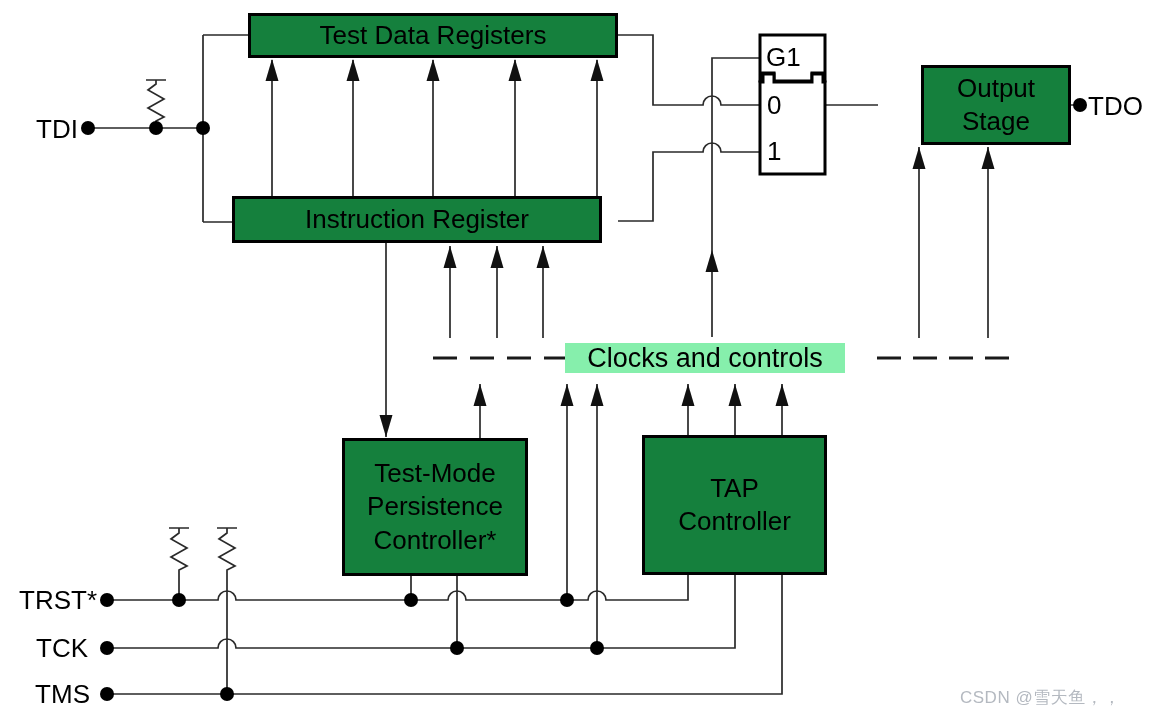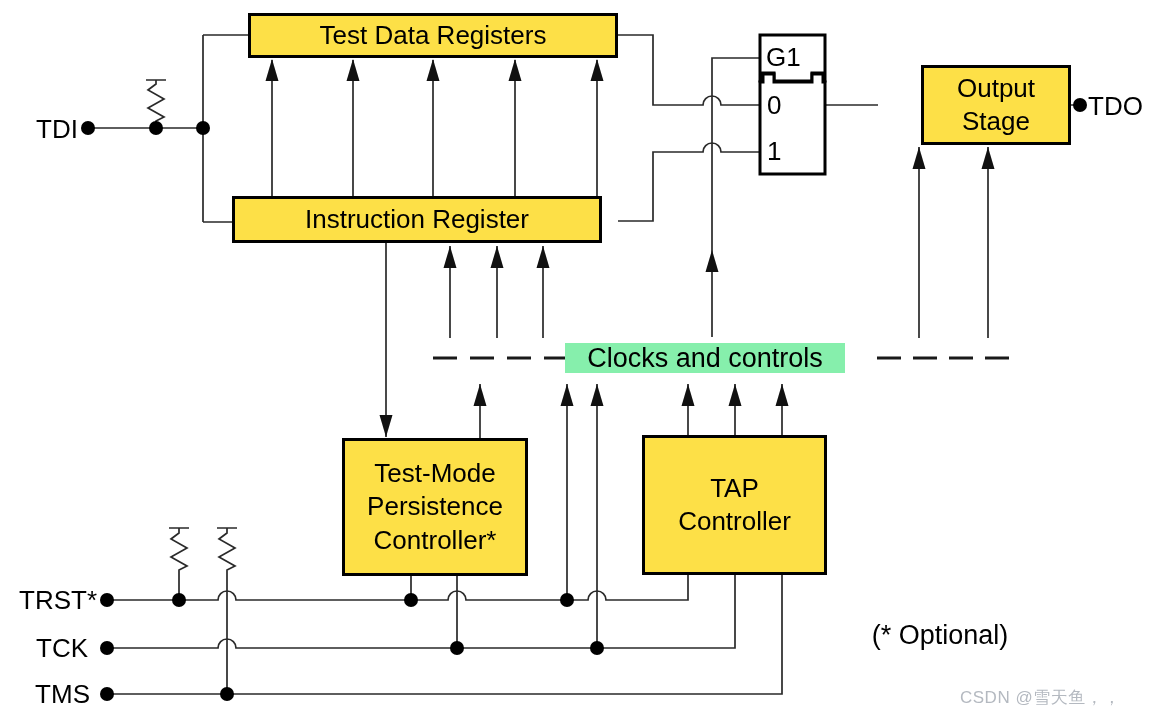--- a/index.html
+++ b/index.html
@@ -3,21 +3,21 @@
 <meta charset="utf-8">
 <style>
   html,body{margin:0;padding:0;background:#ffffff;}
   .stage{
     position:relative;width:1166px;height:712px;background:#ffffff;
     font-family:"Liberation Sans","DejaVu Sans",sans-serif;color:#000;
     overflow:hidden;
   }
   .wires{position:absolute;left:0;top:0;}
   .block{
-    position:absolute;box-sizing:border-box;border:3px solid #000;background:#fde047;
+    position:absolute;box-sizing:border-box;border:3px solid #000;background:#15803d;
     display:flex;align-items:center;justify-content:center;text-align:center;
     font-size:26px;line-height:1.27;white-space:pre-line;
   }
   .decode-label{
     position:absolute;left:303px;top:111px;width:260px;height:34px;
     background:#fff;display:flex;align-items:center;justify-content:center;
     font-size:26px;
   }
   .bus-label{
     position:absolute;left:565px;top:343px;width:280px;height:30px;
@@ -140,21 +140,20 @@
   <div class="block" style="left:342px;top:438px;width:186px;height:138px;">Test-Mode
 Persistence
 Controller*</div>
 
   <div class="block" style="left:642px;top:435px;width:185px;height:140px;">TAP
 Controller</div>
 
 
   <div class="bus-label">Clocks and controls</div>
 
-  <div class="note-label">(* Optional)</div>
 
   <div class="mux-label" style="left:766px;top:42px;text-align:center;">G1</div>
   <div class="mux-label" style="left:767px;top:90px;">0</div>
   <div class="mux-label" style="left:767px;top:136px;">1</div>
 
   <div class="port right-align" style="left:10px;top:114px;width:68px;">TDI</div>
   <div class="port" style="left:1088px;top:91px;width:75px;">TDO</div>
   <div class="port right-align" style="left:8px;top:585px;width:89px;">TRST*</div>
   <div class="port right-align" style="left:8px;top:633px;width:80px;">TCK</div>
   <div class="port right-align" style="left:8px;top:679px;width:82px;">TMS</div>

